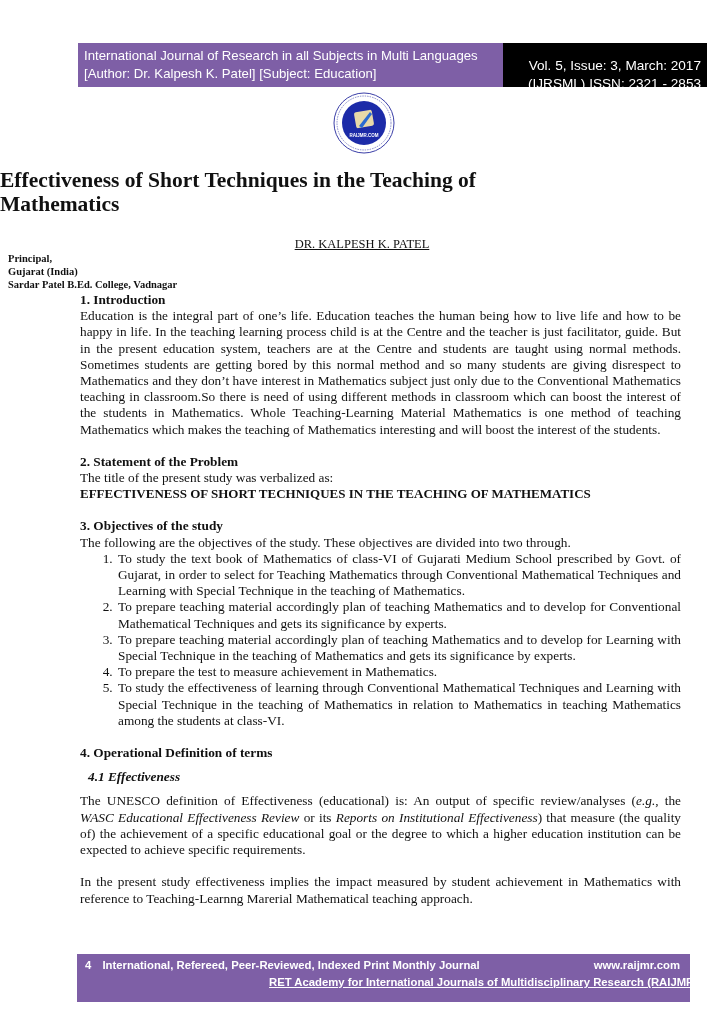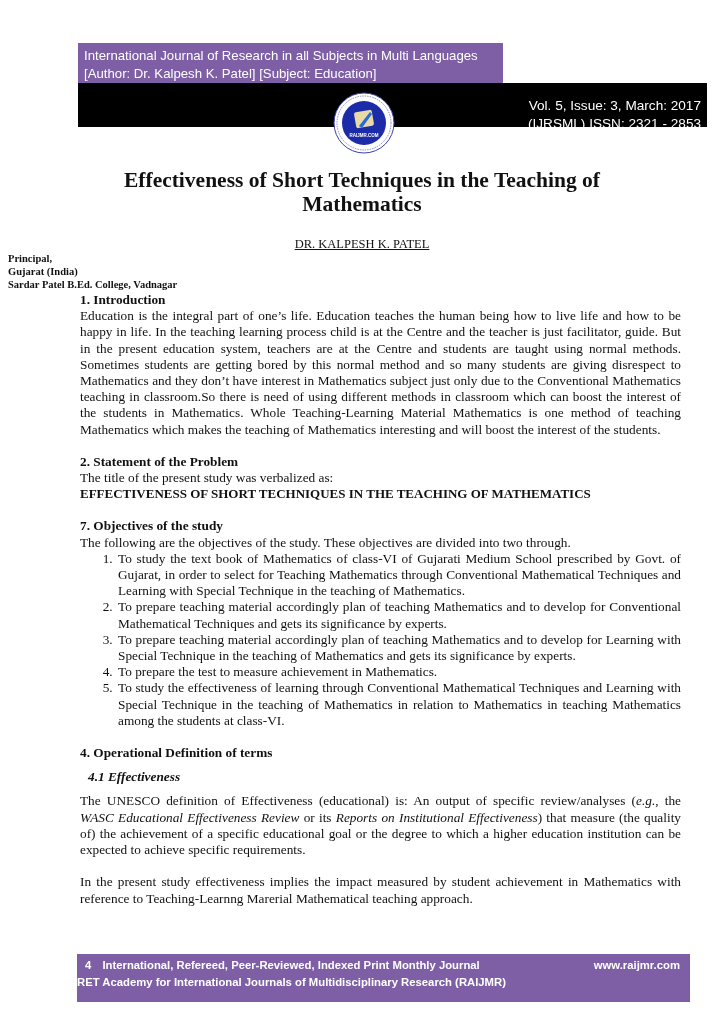--- a/index.html
+++ b/index.html
@@ -1,43 +1,43 @@
 <!DOCTYPE html>
 <html><head>
 <meta charset="utf-8">
 <style>
   html, body { margin: 0; padding: 0; background: #ffffff; }
   body { width: 724px; height: 1024px; position: relative; overflow: hidden;
          font-family: "Liberation Serif", serif; color: #111; }
-  .hdr { position: absolute; top: 43px; left: 78px; width: 629px; height: 44px; display: flex; flex-direction: column; }
+  .hdr { position: absolute; top: 43px; left: 78px; width: 629px; height: 44px; display: flex; }
   .hdr-left { background: #7e5fa6; color: #fff; width: 425px; height: 44px; box-sizing: border-box;
               padding: 4px 0 0 6px; font-family: "Liberation Sans", sans-serif; font-size: 13.2px; line-height: 18px; }
   .hdr-right { background: #000; color: #fff; flex: 1; height: 44px; box-sizing: border-box;
                padding: 14px 6px 0 0; font-family: "Liberation Sans", sans-serif; font-size: 13.6px; line-height: 18px; text-align: right; }
   .hdr-right div:nth-child(2) { padding-right: 0; }
   .logo { position: absolute; left: 333px; top: 92px; width: 62px; height: 62px; }
-  .title { position: absolute; top: 168px; left: 0; width: 724px; text-align: center;
+  .title { position: absolute; top: 168px; left: 0; width: 724px; text-align: left;
            font-weight: bold; font-size: 21.5px; line-height: 24px; }
   .author { position: absolute; top: 237px; left: 0; width: 724px; text-align: center; font-size: 12.5px; line-height: 15px; text-decoration: underline; }
   .affil { position: absolute; top: 252px; left: 8px; width: 724px; text-align: left; font-size: 10.5px; line-height: 13px; }
   .affil .bold { font-weight: bold; }
   .content { position: absolute; top: 292px; left: 80px; width: 601px; font-size: 13.3px; line-height: 16.2px; }
   .content h2 { font-size: 13.3px; font-weight: bold; margin: 0; line-height: 16.2px; }
   .content h3 { font-size: 13.3px; font-weight: bold; font-style: italic; margin: 8px; line-height: 16.2px; }
   .content p { margin: 0; text-align: justify; }
   .gap { height: 16px; }
   .caps { font-weight: bold; font-size: 13px; text-align: center; margin: 0; padding-left: 0; letter-spacing: 0; }
   ol.obj { margin: 0; padding-left: 36px; }
   ol.obj li { text-align: justify; padding-left: 2px; }
   .ftr { position: absolute; top: 954px; left: 77px; width: 613px; height: 48px; background: #7e5fa6; color: #fff;
          font-family: "Liberation Sans", sans-serif; font-size: 11.3px; font-weight: bold; }
   .ftr-row1 { position: absolute; top: 3px; left: 8px; right: 10px; height: 16px; line-height: 16px; }
   .ftr-row1 .pg { margin-right: 8px; }
   .ftr-row1 .url { position: absolute; right: 0; top: 0; }
-  .ftr-row2 { position: absolute; top: 20px; left: 0; width: 100%; text-align: left; line-height: 16px; }
+  .ftr-row2 { position: absolute; top: 20px; left: 8px; width: 100%; text-align: right; line-height: 16px; text-decoration: underline; }
   i { font-style: italic; }
 </style>
 </head>
 <body>
 
 <div class="hdr">
   <div class="hdr-left">
     <div>International Journal of Research in all Subjects in Multi Languages</div>
     <div>[Author: Dr. Kalpesh K. Patel] [Subject: Education]</div>
   </div>
@@ -73,21 +73,21 @@
 <div class="content">
   <h2>1. Introduction</h2>
   <p>Education is the integral part of one’s life. Education teaches the human being how to live life and how to be happy in life. In the teaching learning process child is at the Centre and the teacher is just facilitator, guide. But in the present education system, teachers are at the Centre and students are taught using normal methods. Sometimes students are getting bored by this normal method and so many students are giving disrespect to Mathematics and they don’t have interest in Mathematics subject just only due to the Conventional Mathematics teaching in classroom.So there is need of using different methods in classroom which can boost the interest of the students in Mathematics. Whole Teaching-Learning Material Mathematics is one method of teaching Mathematics which makes the teaching of Mathematics interesting and will boost the interest of the students.</p>
   <div class="gap"></div>
 
   <h2>2. Statement of the Problem</h2>
   <p>The title of the present study was verbalized as:</p>
   <p class="caps">EFFECTIVENESS OF SHORT TECHNIQUES IN THE TEACHING OF MATHEMATICS</p>
   <div class="gap"></div>
 
-  <h2>7. Objectives of the study</h2>
+  <h2>3. Objectives of the study</h2>
   <p>The following are the objectives of the study. These objectives are divided into two through.</p>
   <ol class="obj">
     <li>To study the text book of Mathematics of class-VI of Gujarati Medium School prescribed by Govt. of Gujarat, in order to select for Teaching Mathematics through Conventional Mathematical Techniques and Learning with Special Technique in the teaching of Mathematics.</li>
     <li>To prepare teaching material accordingly plan of teaching Mathematics and to develop for Conventional Mathematical Techniques and gets its significance by experts.</li>
     <li>To prepare teaching material accordingly plan of teaching Mathematics and to develop for Learning with Special Technique in the teaching of Mathematics and gets its significance by experts.</li>
     <li>To prepare the test to measure achievement in Mathematics.</li>
     <li>To study the effectiveness of learning through Conventional Mathematical Techniques and Learning with Special Technique in the teaching of Mathematics in relation to Mathematics in teaching Mathematics among the students at class-VI.</li>
   </ol>
   <div class="gap"></div>
 

